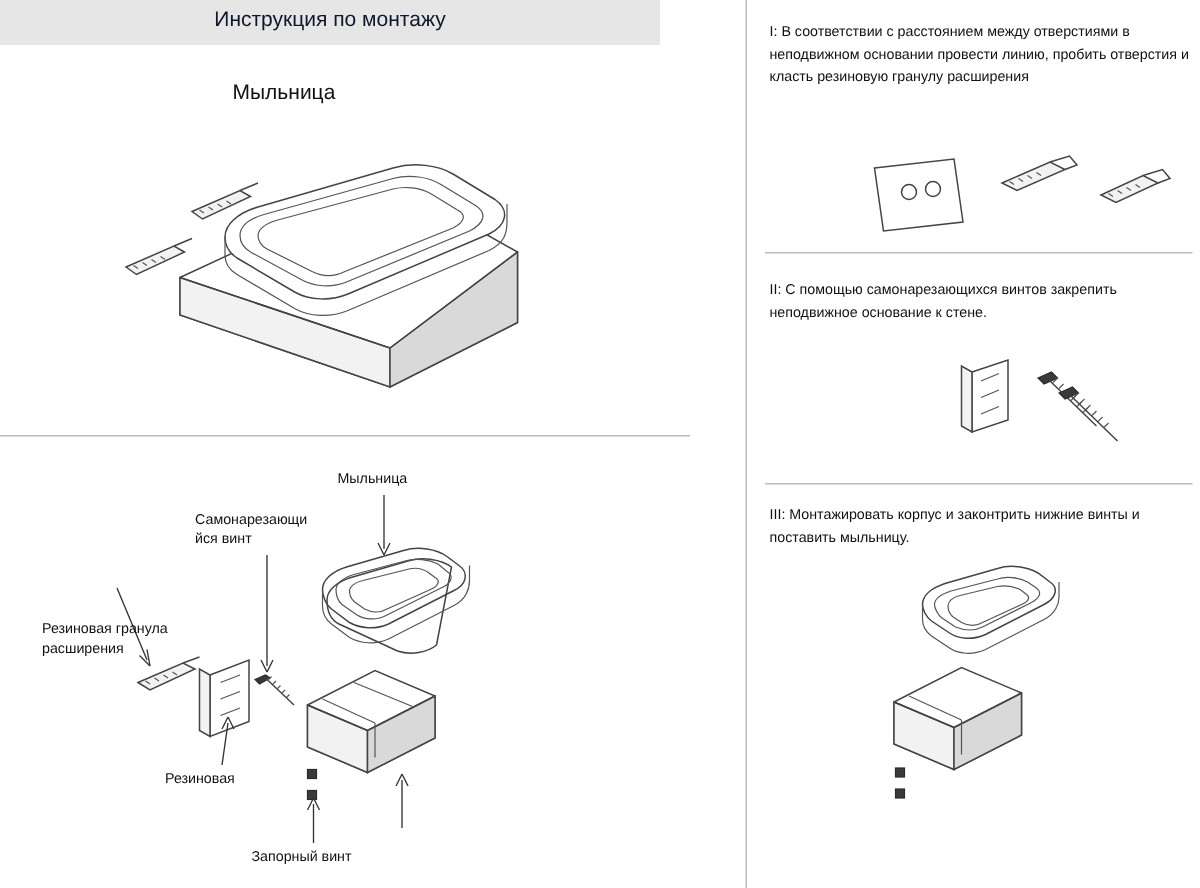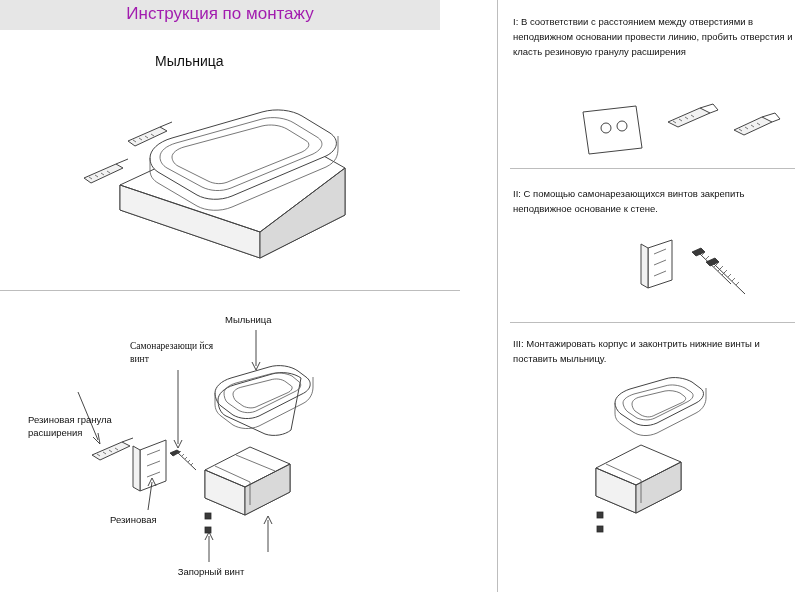--- a/index.html
+++ b/index.html
@@ -27,22 +27,22 @@
     width: 440px;
     height: 30px;
     background: #e6e6e6;
   }
   .header-title {
     position: absolute;
     left: 0;
     top: 4px;
     width: 440px;
     text-align: center;
-    font-size: 17px;
-    color: #a21caf;
+    font-size: 14px;
+    color: #0f172a;
   }
   .divider {
     position: absolute;
     background: #bdbdbd;
   }
   .v-divider {
     left: 497px;
     top: 0;
     width: 1px;
     height: 592px;
@@ -87,24 +87,24 @@
   .step-3 { left: 513px; top: 336px; }
 
   
   .label {
     position: absolute;
     font-size: 9.5px;
     line-height: 13px;
     color: #111;
   }
   .lbl-granule   { left: 28px;  top: 368px; width: 100px; margin-top: 45px; }
-  .lbl-screw     { left: 130px; top: 340px; width: 90px; font-family: Liberation Serif, serif; }
+  .lbl-screw     { left: 130px; top: 340px; width: 90px; }
   .lbl-dish      { left: 225px; top: 313px; width: 80px; }
   .lbl-base      { left: 110px; top: 513px; width: 90px; }
-  .lbl-lockscrew { left: 176px; top: 565px; width: 70px; text-align: center; }
+  .lbl-lockscrew { left: 166px; top: 565px; width: 70px; text-align: center; }
   .lbl-body      { left: 255px; top: 555px; width: 60px; margin-top: 44px; }
 
   svg { display: block; }
   .art { position: absolute; left: 0; top: 0; pointer-events: none; }
 
   .ln   { fill: none; stroke: #444; stroke-width: 1; }
   .ln2  { fill: none; stroke: #555; stroke-width: 0.8; }
   .fillw{ fill: #ffffff; stroke: #444; stroke-width: 1; }
   .fillg{ fill: #f2f2f2; stroke: #444; stroke-width: 1; }
   .fillgg{ fill: #d9d9d9; stroke: #444; stroke-width: 1; }

